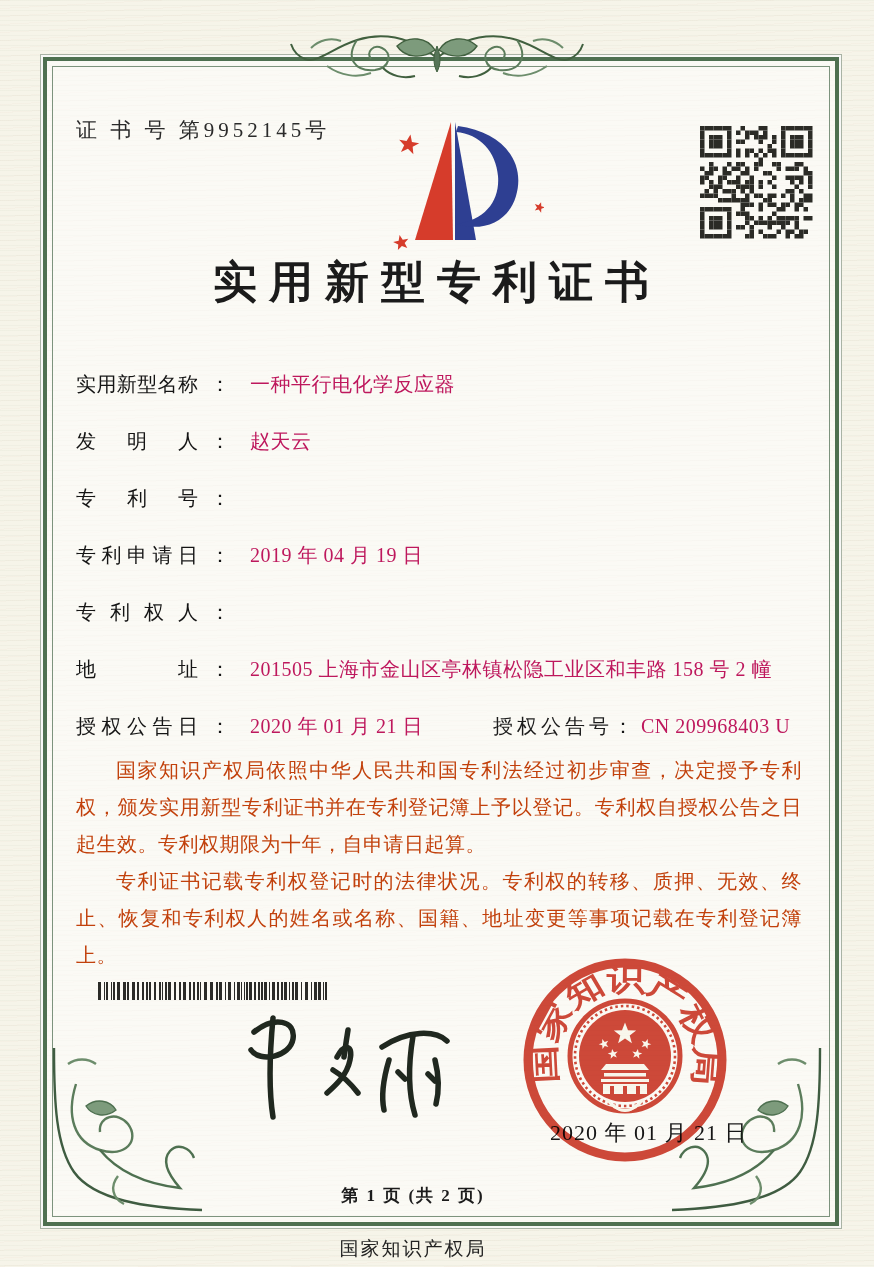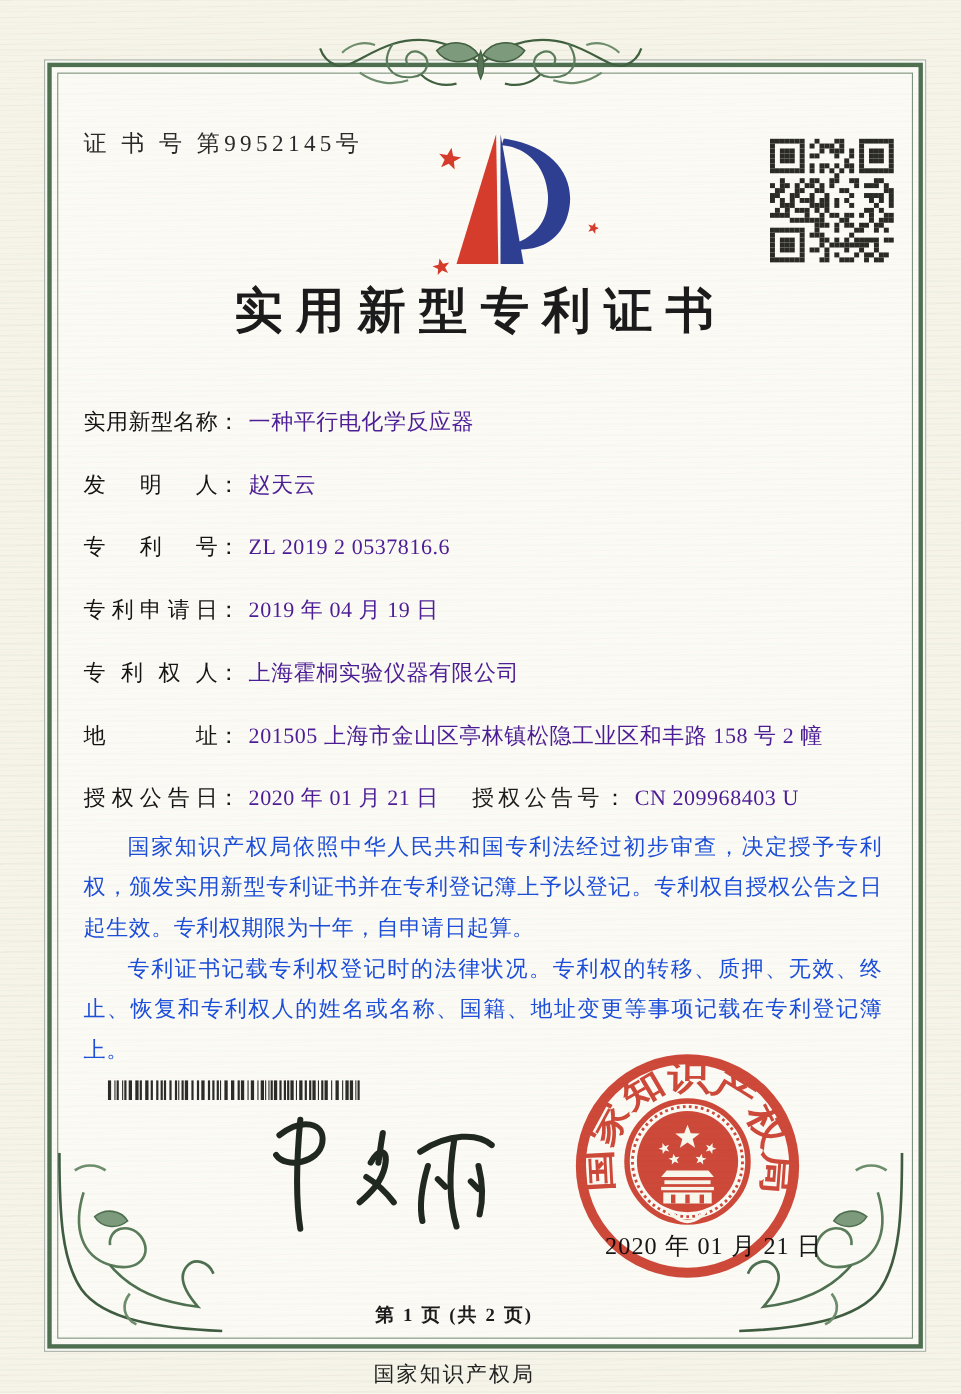--- a/index.html
+++ b/index.html
@@ -28,27 +28,27 @@
   .frame-inner{position:absolute;inset:5px;border:1px solid #7d937d;}
   .abs{position:absolute;z-index:3;}
   .cert-no{left:76px;top:116px;font-size:21px;letter-spacing:4px;color:#2a2a2a;}
   .logo{left:358px;top:110px;}
   .qr{left:700px;top:126px;}
   .title{
     left:0;top:253px;width:874px;text-align:center;
     font-size:44px;font-weight:bold;letter-spacing:12px;color:#1b1b1b;
   }
   .fields{left:76px;top:370px;width:740px;font-size:20px;}
-  .field-row{display:flex;align-items:baseline;margin-bottom:29px;line-height:28px;white-space:nowrap;}
+  .field-row{display:flex;align-items:baseline;margin-bottom:29px;line-height:28px;white-space:nowrap;gap:12px;}
   .flabel{display:inline-block;width:122px;text-align:justify;text-align-last:justify;color:#151515;}
   .fcolon{display:inline-block;margin-right:8px;color:#151515;}
-  .fvalue{color:#4c1d95;letter-spacing:0.5px;}
-  .grant-right{margin-left:30px;display:inline-flex;align-items:baseline;}
+  .fvalue{color:#be185d;letter-spacing:0.5px;}
+  .grant-right{margin-left:58px;display:inline-flex;align-items:baseline;}
   .grant-right .flabel2{letter-spacing:4px;}
-  .paras{left:76px;top:752px;width:726px;font-size:20px;line-height:37px;color:#1d4ed8;letter-spacing:0.5px;}
+  .paras{left:76px;top:752px;width:726px;font-size:20px;line-height:37px;color:#c2410c;letter-spacing:0.5px;}
   .paras p{margin:0;text-indent:2em;text-align:justify;}
   .barcode{left:98px;top:982px;}
   .officer{left:100px;top:1046px;font-family:"Liberation Sans","DejaVu Sans",sans-serif;
            font-size:23px;color:#2a2a2a;line-height:42px;letter-spacing:6px;}
   .signature{left:232px;top:1000px;z-index:4;}
   .seal{left:517px;top:952px;z-index:5;mix-blend-mode:multiply;opacity:.95;}
   .seal-date{left:550px;top:1118px;font-size:22px;letter-spacing:1px;color:#161616;z-index:4;}
   .page-no{left:43px;top:1184px;width:740px;text-align:center;font-size:17px;letter-spacing:2px;z-index:3;font-weight:bold;}
   .back-note{left:43px;top:1236px;width:740px;text-align:center;font-size:19px;letter-spacing:2px;color:#222;z-index:3;}
   .ornament-top{left:287px;top:18px;z-index:2;}
@@ -428,31 +428,29 @@
       <span class="fvalue">一种平行电化学反应器</span>
     </div>
     <div class="field-row">
       <span class="flabel">发明人</span>
         <span class="fcolon">：</span>
       <span class="fvalue">赵天云</span>
     </div>
     <div class="field-row">
       <span class="flabel">专利号</span>
         <span class="fcolon">：</span>
-      <span class="fvalue">ZL 2019 2 0537816.6</span>
     </div>
     <div class="field-row">
       <span class="flabel">专利申请日</span>
         <span class="fcolon">：</span>
       <span class="fvalue">2019 年 04 月 19 日</span>
     </div>
     <div class="field-row">
       <span class="flabel">专利权人</span>
         <span class="fcolon">：</span>
-      <span class="fvalue">上海霍桐实验仪器有限公司</span>
     </div>
     <div class="field-row">
       <span class="flabel">地址</span>
         <span class="fcolon">：</span>
       <span class="fvalue">201505 上海市金山区亭林镇松隐工业区和丰路 158 号 2 幢</span>
     </div>
     <div class="field-row">
       <span class="flabel">授权公告日</span>
         <span class="fcolon">：</span>
       <span class="fvalue">2020 年 01 月 21 日</span>

